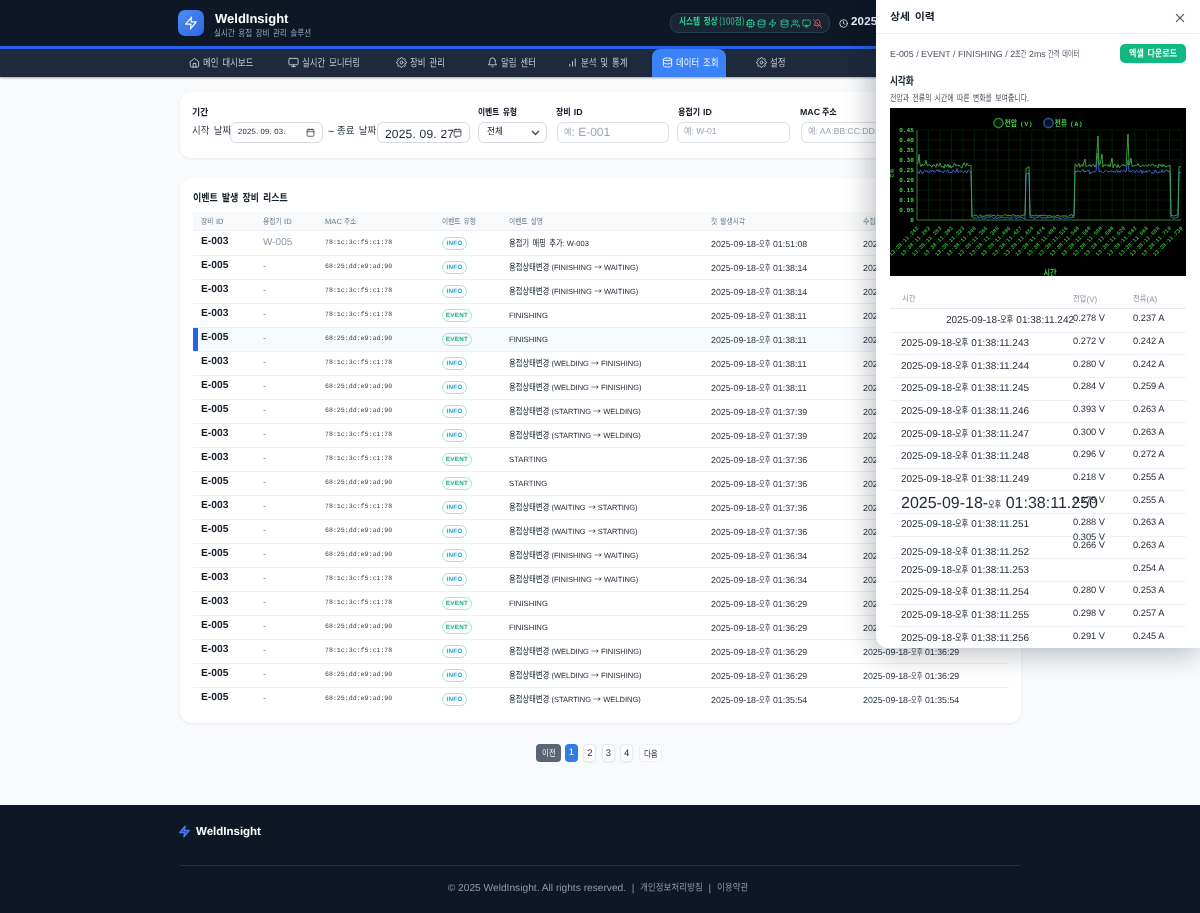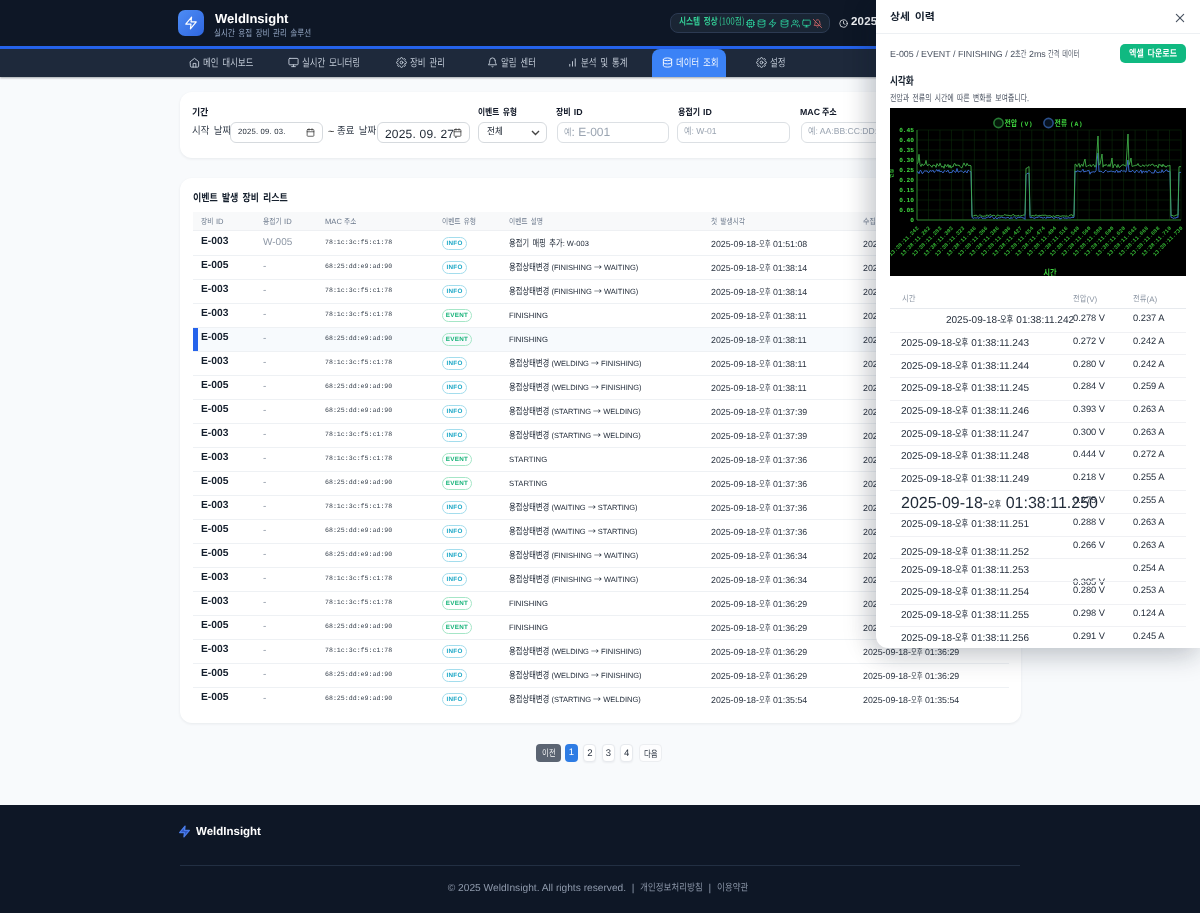--- a/index.html
+++ b/index.html
@@ -1122,21 +1122,21 @@
     </svg><span> 01:38:11.247</span></div>
 <div class="abs" style="left:1073px;top:427.6px;font-size:9.3px;color:#1f2937">0.300 V</div>
 <div class="abs" style="left:1133px;top:427.6px;font-size:9.3px;color:#1f2937">0.263 A</div>
 <div class="abs" style="left:890px;top:445.0px;width:296px;height:1px;background:#f0f1f4"></div>
 <div class="abs" style="left:901px;top:450.2px;font-size:10px;color:#1f2937"><span>2025-09-18-</span><svg class="k" style="width:13.1px;height:10.2px;vertical-align:-1.2px;" viewBox="0 -880 1288 1000" fill="#1f2937">
       <g transform="scale(0.700 1)">
         <use href="#c400xC624" x="0"></use>
         <use href="#c400xD6C4" x="920"></use>
       </g>
     </svg><span> 01:38:11.248</span></div>
-<div class="abs" style="left:1073px;top:450.2px;font-size:9.3px;color:#1f2937">0.444 V</div>
+<div class="abs" style="left:1073px;top:450.2px;font-size:9.3px;color:#1f2937">0.296 V</div>
 <div class="abs" style="left:1133px;top:450.2px;font-size:9.3px;color:#1f2937">0.272 A</div>
 <div class="abs" style="left:890px;top:467.7px;width:296px;height:1px;background:#f0f1f4"></div>
 <div class="abs" style="left:901px;top:472.9px;font-size:10px;color:#1f2937"><span>2025-09-18-</span><svg class="k" style="width:13.1px;height:10.2px;vertical-align:-1.2px;" viewBox="0 -880 1288 1000" fill="#1f2937">
       <g transform="scale(0.700 1)">
         <use href="#c400xC624" x="0"></use>
         <use href="#c400xD6C4" x="920"></use>
       </g>
     </svg><span> 01:38:11.249</span></div>
 <div class="abs" style="left:1073px;top:472.9px;font-size:9.3px;color:#1f2937">0.218 V</div>
 <div class="abs" style="left:1133px;top:472.9px;font-size:9.3px;color:#1f2937">0.255 A</div>
@@ -1167,40 +1167,40 @@
     </svg><span> 01:38:11.252</span></div>
 <div class="abs" style="left:1073px;top:540.9px;font-size:9.3px;color:#1f2937">0.266 V</div>
 <div class="abs" style="left:1133px;top:540.9px;font-size:9.3px;color:#1f2937">0.263 A</div>
 <div class="abs" style="left:890px;top:558.4px;width:296px;height:1px;background:#f0f1f4"></div>
 <div class="abs" style="left:901px;top:563.6px;font-size:10px;color:#1f2937"><span>2025-09-18-</span><svg class="k" style="width:13.1px;height:10.2px;vertical-align:-1.2px;" viewBox="0 -880 1288 1000" fill="#1f2937">
       <g transform="scale(0.700 1)">
         <use href="#c400xC624" x="0"></use>
         <use href="#c400xD6C4" x="920"></use>
       </g>
     </svg><span> 01:38:11.253</span></div>
-<div class="abs" style="left:1073px;top:578px;font-size:9.3px;color:#1f2937">0.305 V</div>
+<div class="abs" style="left:1073px;top:533px;font-size:9.3px;color:#1f2937">0.305 V</div>
 <div class="abs" style="left:1133px;top:563.6px;font-size:9.3px;color:#1f2937">0.254 A</div>
 <div class="abs" style="left:890px;top:581.0px;width:296px;height:1px;background:#f0f1f4"></div>
 <div class="abs" style="left:901px;top:586.2px;font-size:10px;color:#1f2937"><span>2025-09-18-</span><svg class="k" style="width:13.1px;height:10.2px;vertical-align:-1.2px;" viewBox="0 -880 1288 1000" fill="#1f2937">
       <g transform="scale(0.700 1)">
         <use href="#c400xC624" x="0"></use>
         <use href="#c400xD6C4" x="920"></use>
       </g>
     </svg><span> 01:38:11.254</span></div>
 <div class="abs" style="left:1073px;top:586.2px;font-size:9.3px;color:#1f2937">0.280 V</div>
 <div class="abs" style="left:1133px;top:586.2px;font-size:9.3px;color:#1f2937">0.253 A</div>
 <div class="abs" style="left:890px;top:603.7px;width:296px;height:1px;background:#f0f1f4"></div>
 <div class="abs" style="left:901px;top:608.9px;font-size:10px;color:#1f2937"><span>2025-09-18-</span><svg class="k" style="width:13.1px;height:10.2px;vertical-align:-1.2px;" viewBox="0 -880 1288 1000" fill="#1f2937">
       <g transform="scale(0.700 1)">
         <use href="#c400xC624" x="0"></use>
         <use href="#c400xD6C4" x="920"></use>
       </g>
     </svg><span> 01:38:11.255</span></div>
 <div class="abs" style="left:1073px;top:608.9px;font-size:9.3px;color:#1f2937">0.298 V</div>
-<div class="abs" style="left:1133px;top:608.9px;font-size:9.3px;color:#1f2937">0.124 A</div>
+<div class="abs" style="left:1133px;top:608.9px;font-size:9.3px;color:#1f2937">0.257 A</div>
 <div class="abs" style="left:890px;top:626.4px;width:296px;height:1px;background:#f0f1f4"></div>
 <div class="abs" style="left:901px;top:631.6px;font-size:10px;color:#1f2937"><span>2025-09-18-</span><svg class="k" style="width:13.1px;height:10.2px;vertical-align:-1.2px;" viewBox="0 -880 1288 1000" fill="#1f2937">
       <g transform="scale(0.700 1)">
         <use href="#c400xC624" x="0"></use>
         <use href="#c400xD6C4" x="920"></use>
       </g>
     </svg><span> 01:38:11.256</span></div>
 <div class="abs" style="left:1073px;top:631.6px;font-size:9.3px;color:#1f2937">0.291 V</div>
 <div class="abs" style="left:1133px;top:631.6px;font-size:9.3px;color:#1f2937">0.245 A</div>
 <svg width="0" height="0" style="position:absolute">

